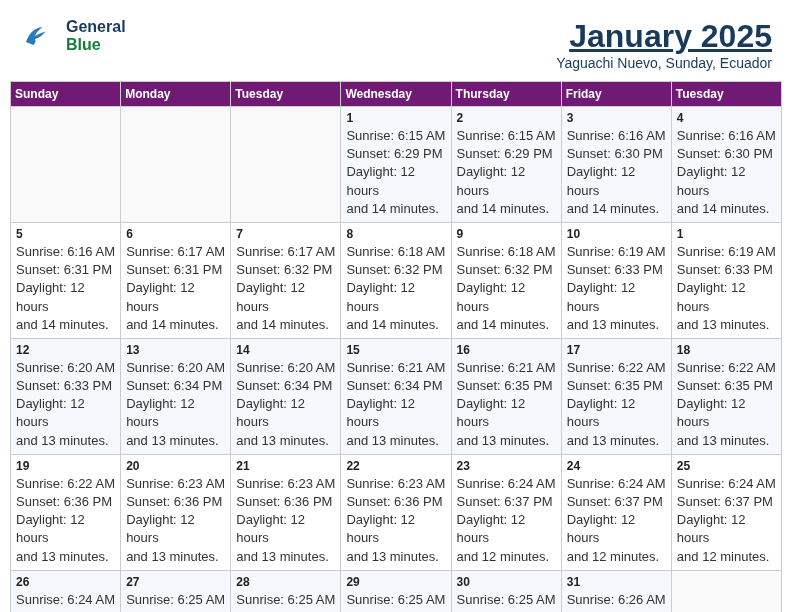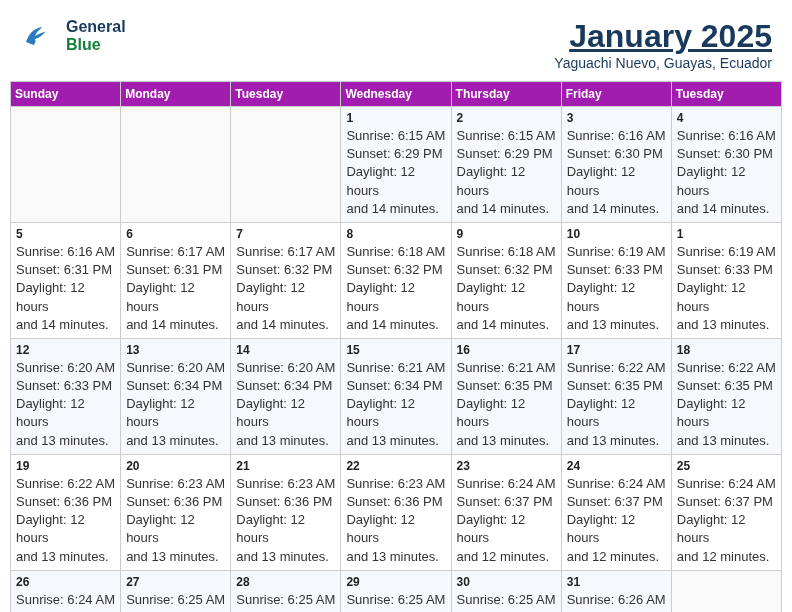--- a/index.html
+++ b/index.html
@@ -37,21 +37,21 @@
     .subtitle {
       font-size: 14px;
       color: #1a3a5c;
     }
     .calendar {
       width: 100%;
       border-collapse: collapse;
       margin-top: 6px;
     }
     .calendar thead th {
-      background: #a21caf;
+      background: #701a75;
       color: #fff;
       font-size: 12px;
       font-weight: bold;
       padding: 5px 4px;
       text-align: left;
       border: 1px solid #ccc;
     }
     .calendar tbody td {
       vertical-align: top;
       border: 1px solid #ccc;
@@ -91,21 +91,21 @@
     <svg class="logo-bird" viewBox="0 0 40 40">
       <path d="M8 28 Q14 10 30 8 Q22 14 20 20 Q26 16 34 14 Q28 22 20 24 Q22 28 18 32 Z" fill="#2a7abf"></path>
     </svg>
     <div>
       <div style="font-size:16px;font-weight:bold;color:#1a3a5c;">General</div>
       <div style="font-size:16px;font-weight:bold;color:#15803d;">Blue</div>
     </div>
   </div>
   <div class="title-area">
     <div class="month-title">January 2025</div>
-    <div class="subtitle">Yaguachi Nuevo, Guayas, Ecuador</div>
+    <div class="subtitle">Yaguachi Nuevo, Sunday, Ecuador</div>
   </div>
 </div>
 
 <table class="calendar">
   <thead>
     <tr>
     <th>Sunday</th>
         <th>Monday</th>
         <th>Tuesday</th>
         <th>Wednesday</th>

